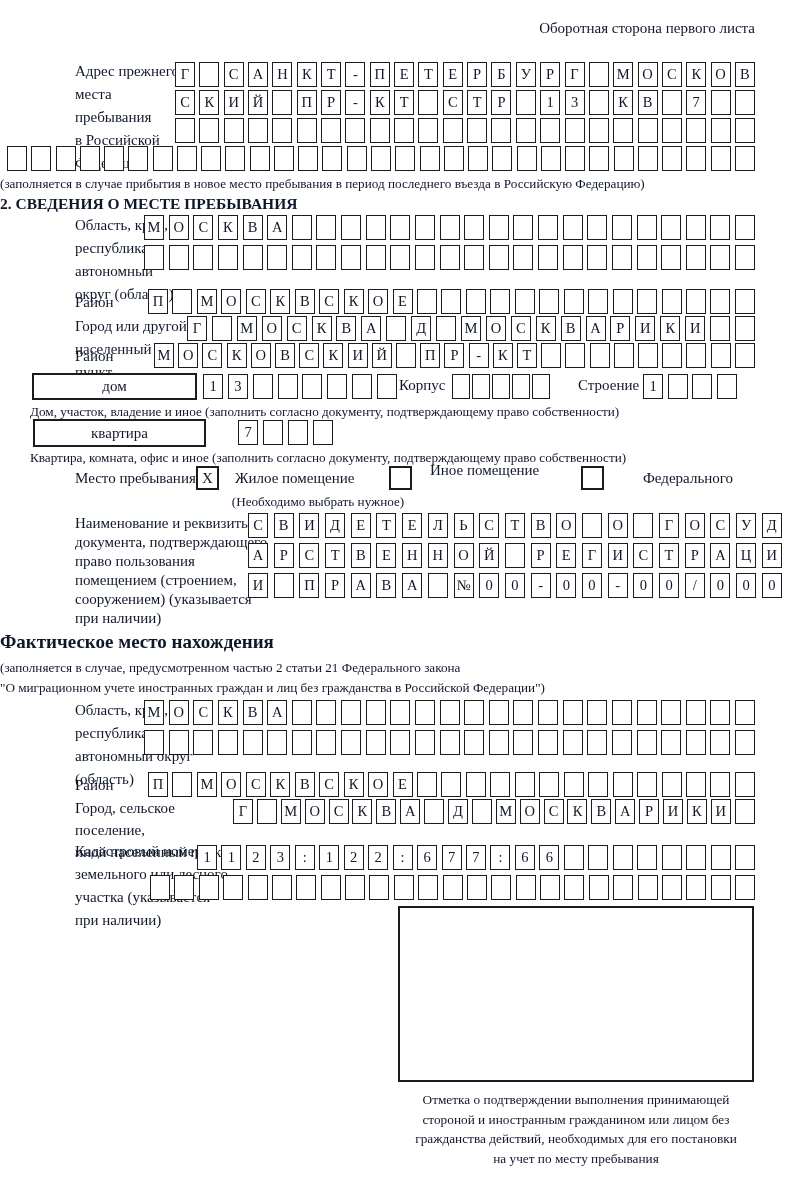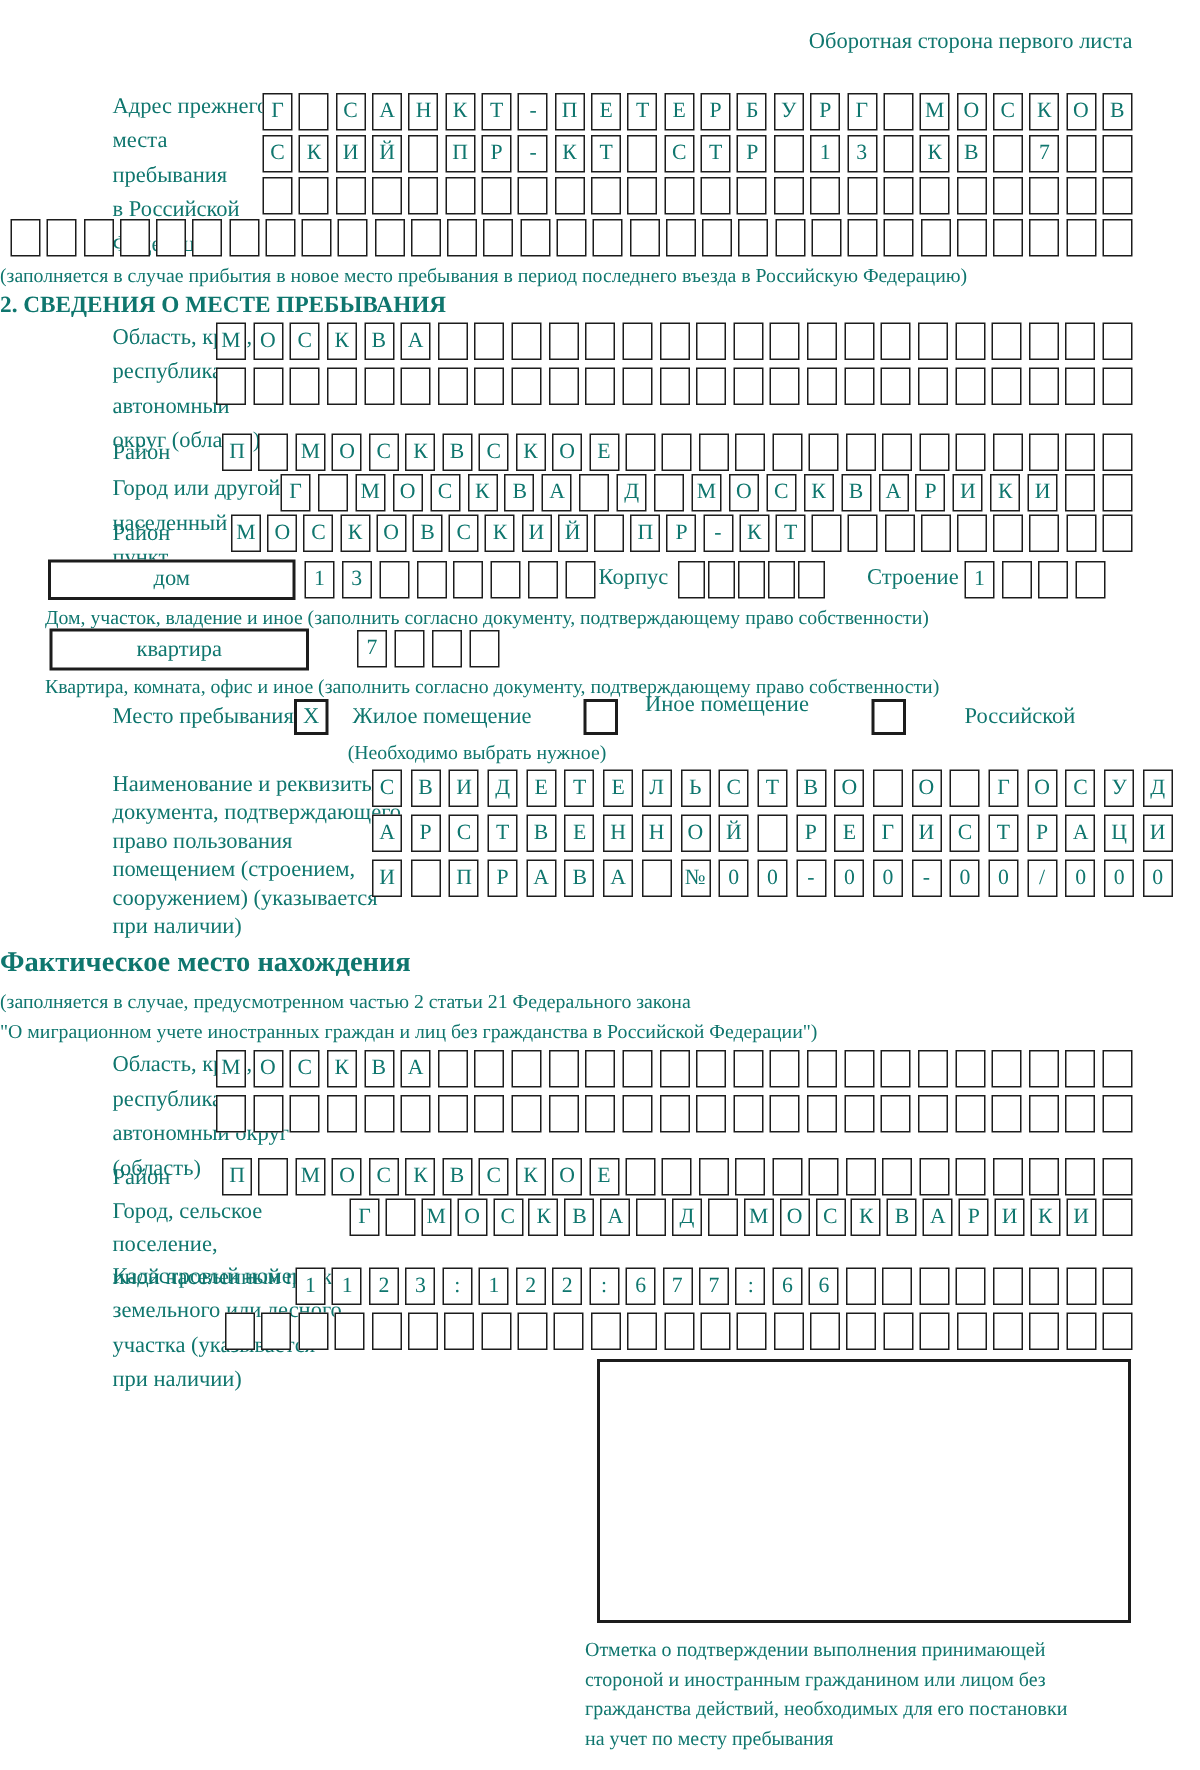--- a/index.html
+++ b/index.html
@@ -1,33 +1,33 @@
 <!DOCTYPE html>
 <html><head>
 <meta charset="utf-8">
 <style>
   html,body{margin:0;padding:0;background:#fff;}
-  #page{position:relative;width:800px;height:1180px;background:#fff;color:#0f766e;
+  #page{position:relative;width:800px;height:1180px;background:#fff;color:#0f172a;
         font-family:"Liberation Serif","DejaVu Serif",serif;overflow:hidden;}
   .abs{position:absolute;}
   .lbl{font-size:15px;line-height:23px;white-space:pre-line;}
   .note{font-size:13.2px;}
   .ctr{left:0;width:800px;text-align:left;}
   .bold{font-weight:bold;}
   .cellrow{position:absolute;display:flex;justify-content:space-between;}
   .cell{box-sizing:border-box;width:20px;height:25px;border:1.7px solid #1c1c1c;
         display:flex;align-items:center;justify-content:center;
         font-size:14.5px;font-family:"Liberation Serif",serif;background:#fff;flex:0 0 auto;}
   .cellrow.narrow .cell{width:18px;}
   .fieldbox{position:absolute;box-sizing:border-box;border:2px solid #1c1c1c;
         display:flex;align-items:center;justify-content:center;font-size:15px;background:#fff;}
   .cb{position:absolute;box-sizing:border-box;width:23px;height:24px;border:2px solid #1c1c1c;
       display:flex;align-items:center;justify-content:center;font-size:15px;background:#fff;}
   .stampbox{position:absolute;box-sizing:border-box;border:2px solid #1c1c1c;background:#fff;}
-  .caption{position:absolute;text-align:left;font-size:13.3px;line-height:19.5px;white-space:pre-line;}
+  .caption{position:absolute;text-align:center;font-size:13.3px;line-height:19.5px;white-space:pre-line;}
 </style>
 </head>
 <body>
 
 <div id="page">
 
   <div class="abs" style="top:20px;right:45px;font-size:15px;">Оборотная сторона первого листа</div>
 
   <div class="abs lbl" style="left:75px;top:60px;width:110px;">Адрес прежнего
 места пребывания
@@ -331,21 +331,21 @@
       <div class="cell"></div>
     </div>
   <div class="abs note" style="left:30px;top:450px;">Квартира, комната, офис и иное (заполнить согласно документу, подтверждающему право собственности)</div>
 
   <div class="abs" style="left:75px;top:470px;font-size:15px;">Место пребывания:</div>
   <div class="cb" style="left:196px;top:466px;">X</div>
   <div class="abs" style="left:235px;top:470px;font-size:15px;">Жилое помещение</div>
   <div class="cb" style="left:389px;top:466px;"></div>
   <div class="abs" style="left:430px;top:462px;font-size:15px;">Иное помещение</div>
   <div class="cb" style="left:581px;top:466px;"></div>
-  <div class="abs" style="left:643px;top:470px;font-size:15px;">Российской</div>
+  <div class="abs" style="left:643px;top:470px;font-size:15px;">Федерального</div>
   <div class="abs note" style="left:218px;top:494px;width:200px;text-align:center;">(Необходимо выбрать нужное)</div>
 
   <div class="abs lbl" style="left:75px;top:514px;width:200px;line-height:19px;">Наименование и реквизиты
 документа, подтверждающего
 право пользования
 помещением (строением,
 сооружением) (указывается
 при наличии)</div>
   <div class="cellrow" style="left:248px;top:513px;width:534px;">
       <div class="cell">С</div>

